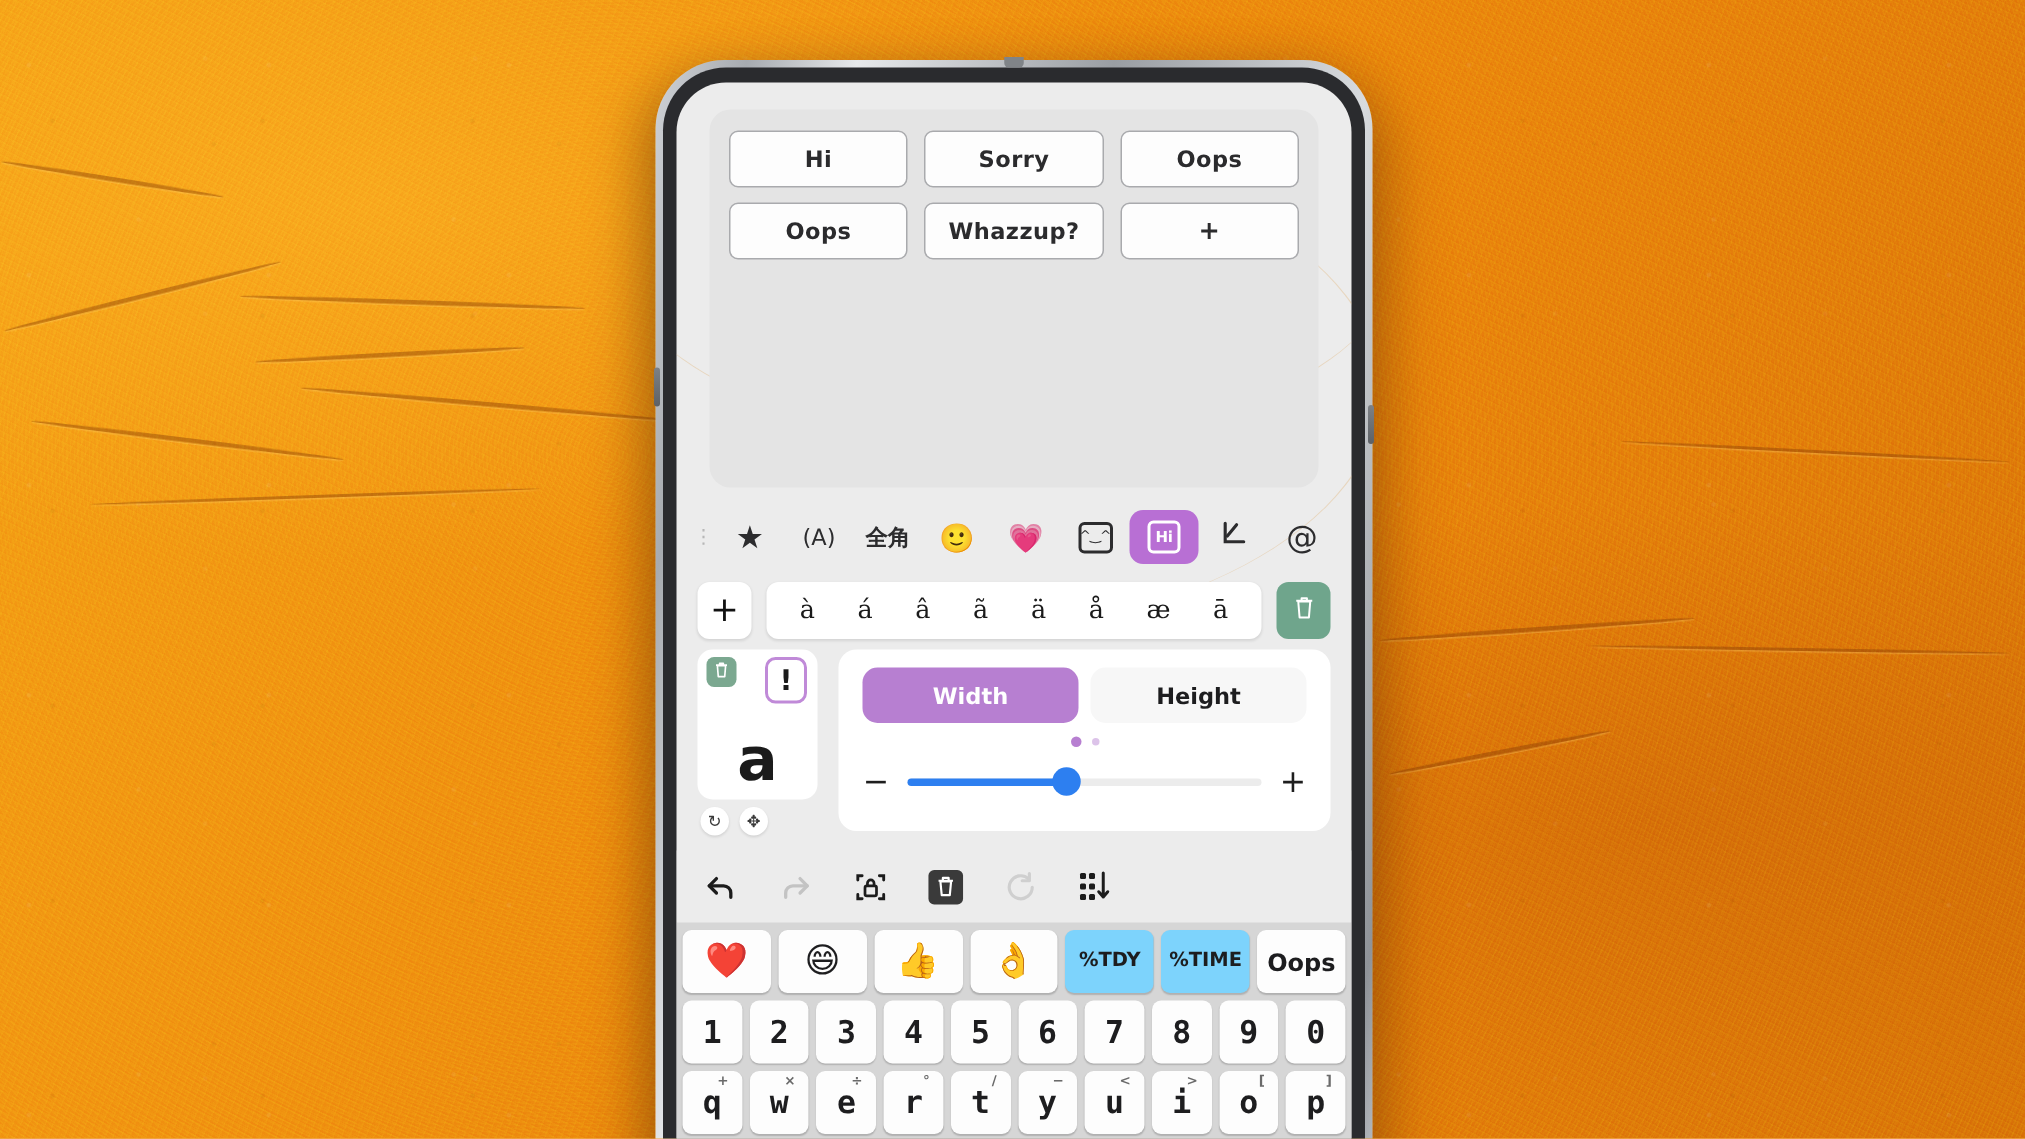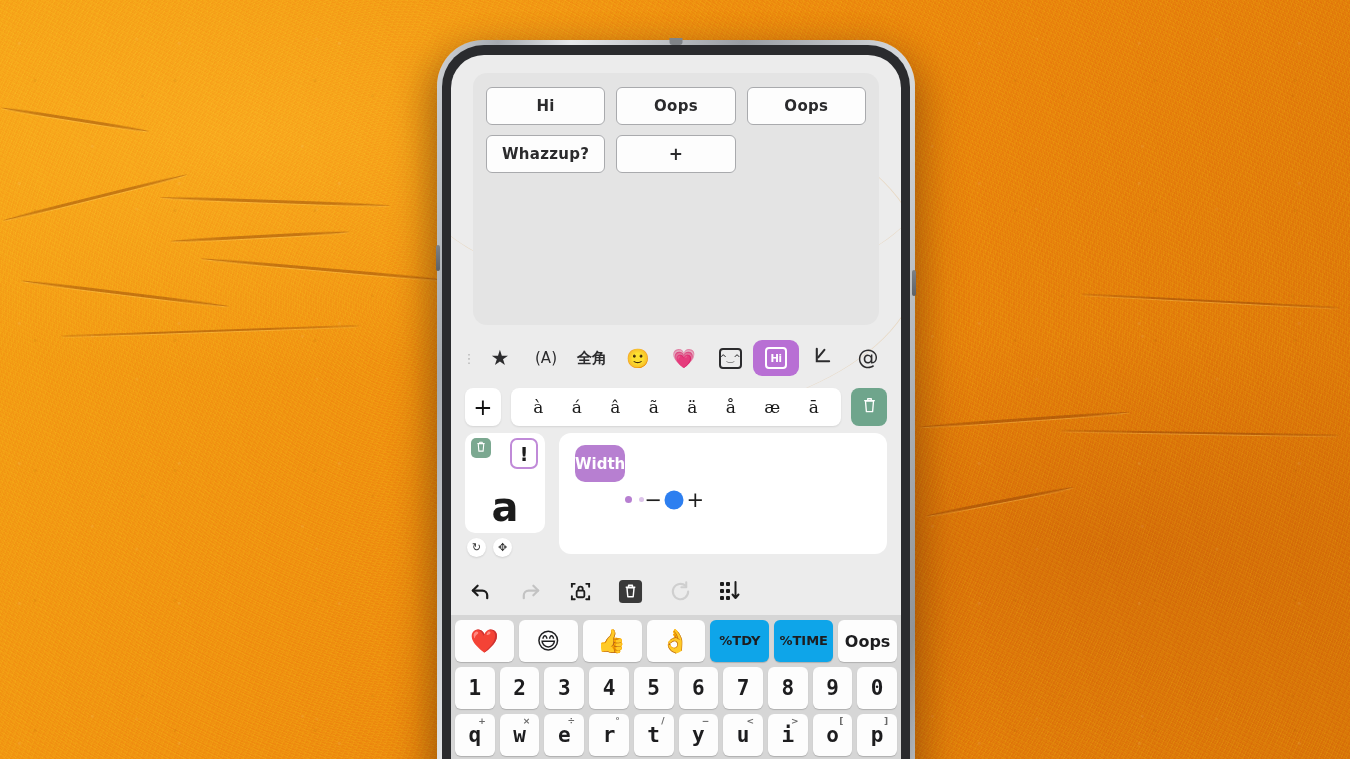--- a/index.html
+++ b/index.html
@@ -230,21 +230,21 @@
     width: 19px; height: 19px; border-radius: 50%;
     background: #fff;
     display:flex; align-items:center; justify-content:center;
     font-size: 11px; color:#3a3a3a;
     box-shadow: 0 1px 2px rgba(0,0,0,.12);
   }
   #size-panel {
     flex: 1; height: 121px;
     background: #fff; border-radius: 12px;
     padding: 12px 16px 10px 16px;
-    display:flex; flex-direction: row;
+    display:flex; flex-direction: column;
   }
   #seg {
     display:flex; gap: 8px;
   }
   .seg-btn {
     flex: 1; height: 37px; border-radius: 10px;
     display:flex; align-items:center; justify-content:center;
     font-size: 15px; font-weight: 800;
     font-family:"DejaVu Sans", sans-serif;
     color:#1d1d1f;
@@ -293,21 +293,21 @@
   }
   .kb-row { display:flex; gap: 5px; margin-bottom: 5px; }
   .kcap {
     flex:1; height: 42px;
     background:#fdfdfd; border-radius:6px;
     display:flex; align-items:center; justify-content:center;
     font-size: 18px; color:#1d1d1f;
     box-shadow: 0 1px 1px rgba(0,0,0,.18);
     position: relative;
   }
-  .kcap.grey { background:#0ea5e9; }
+  .kcap.grey { background:#7dd3fc; }
   .kcap .emj { font-size: 23px; line-height:1; }
   .kcap .txt {
     font-size: 13px; font-weight: 800;
     font-family:"DejaVu Sans", sans-serif;
     text-align:center; line-height: 1.05; padding: 0 2px;
     word-break: break-all;
   }
   .kcap .phr { font-size: 16px; font-weight: 700; font-family:"DejaVu Sans", sans-serif; }
   .num { font-size: 21px; font-weight: 600; font-family:"DejaVu Sans Mono", monospace; }
   .ltr { font-size: 21px; font-weight: 600; font-family:"DejaVu Sans Mono", monospace; }
@@ -341,20 +341,21 @@
   <div id="phone-inner">
     <div id="notch"></div>
     <div id="screen">
 
       <div class="glass-line" style="left:-40px; top:-10px; width:520px; height:250px; border-radius:50%; border-width:0 0 1.2px 0;"></div>
       <div class="glass-line" style="left:-150px; top:40px; width:620px; height:330px; border-radius:50%; border-width:0 1.2px 0 0;"></div>
 
       <div id="phrase-pad">
         <div id="phrase-grid">
           <div class="phrase-key">Hi</div>
+          <div class="phrase-key">Sorry</div>
           <div class="phrase-key">Oops</div>
           <div class="phrase-key">Oops</div>
           <div class="phrase-key">Whazzup?</div>
           <div class="phrase-key add">+</div>
         </div>
       </div>
 
       <div id="cat-strip">
         <div id="cat-handle">⋮</div>
         <div class="cat">
@@ -427,20 +428,21 @@
           </div>
           <div id="glyph-tools">
             <div class="gt">↻</div>
             <div class="gt">✥</div>
           </div>
         </div>
 
         <div id="size-panel">
           <div id="seg">
             <div class="seg-btn active">Width</div>
+            <div class="seg-btn">Height</div>
           </div>
           <div id="dots">
             <div class="dot"></div>
             <div class="dot small"></div>
           </div>
           <div id="slider-row">
             <div class="sl-sign">−</div>
             <div id="track">
               <div id="track-fill" style="width: 45%; background: rgb(45, 127, 240);"></div>
               <div id="thumb" style="left: 45%; background: rgb(45, 127, 240);"></div>

